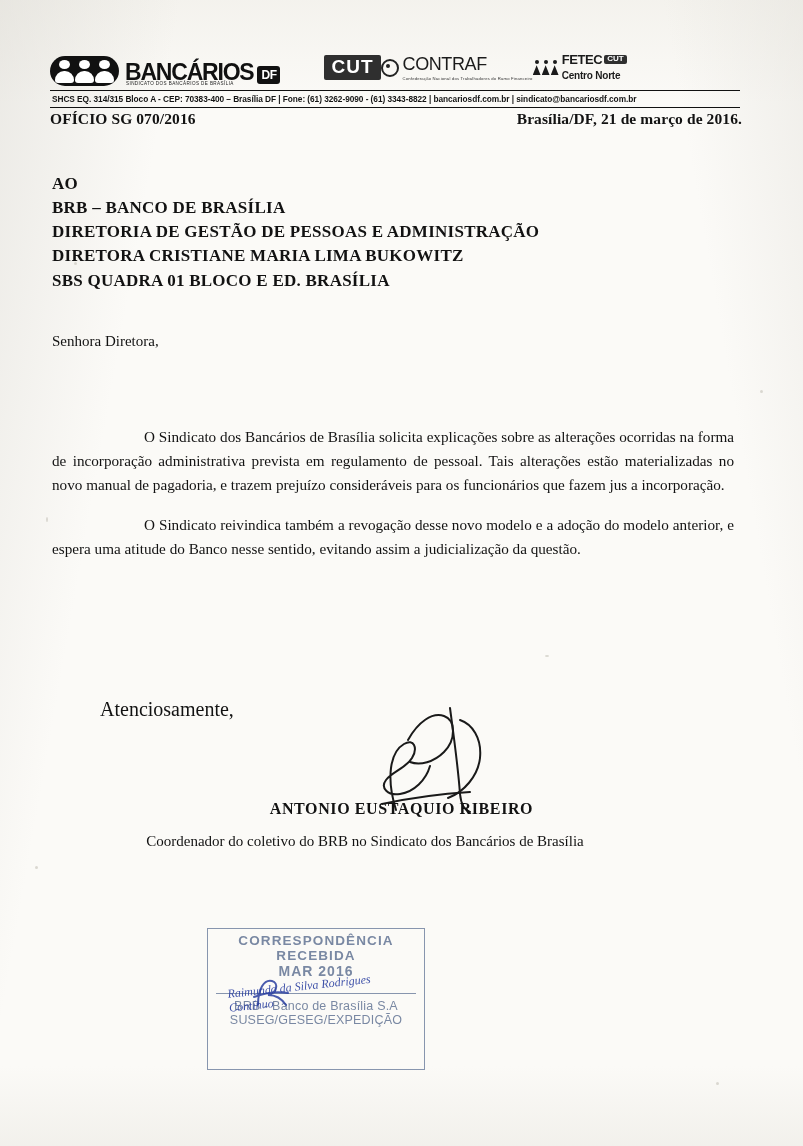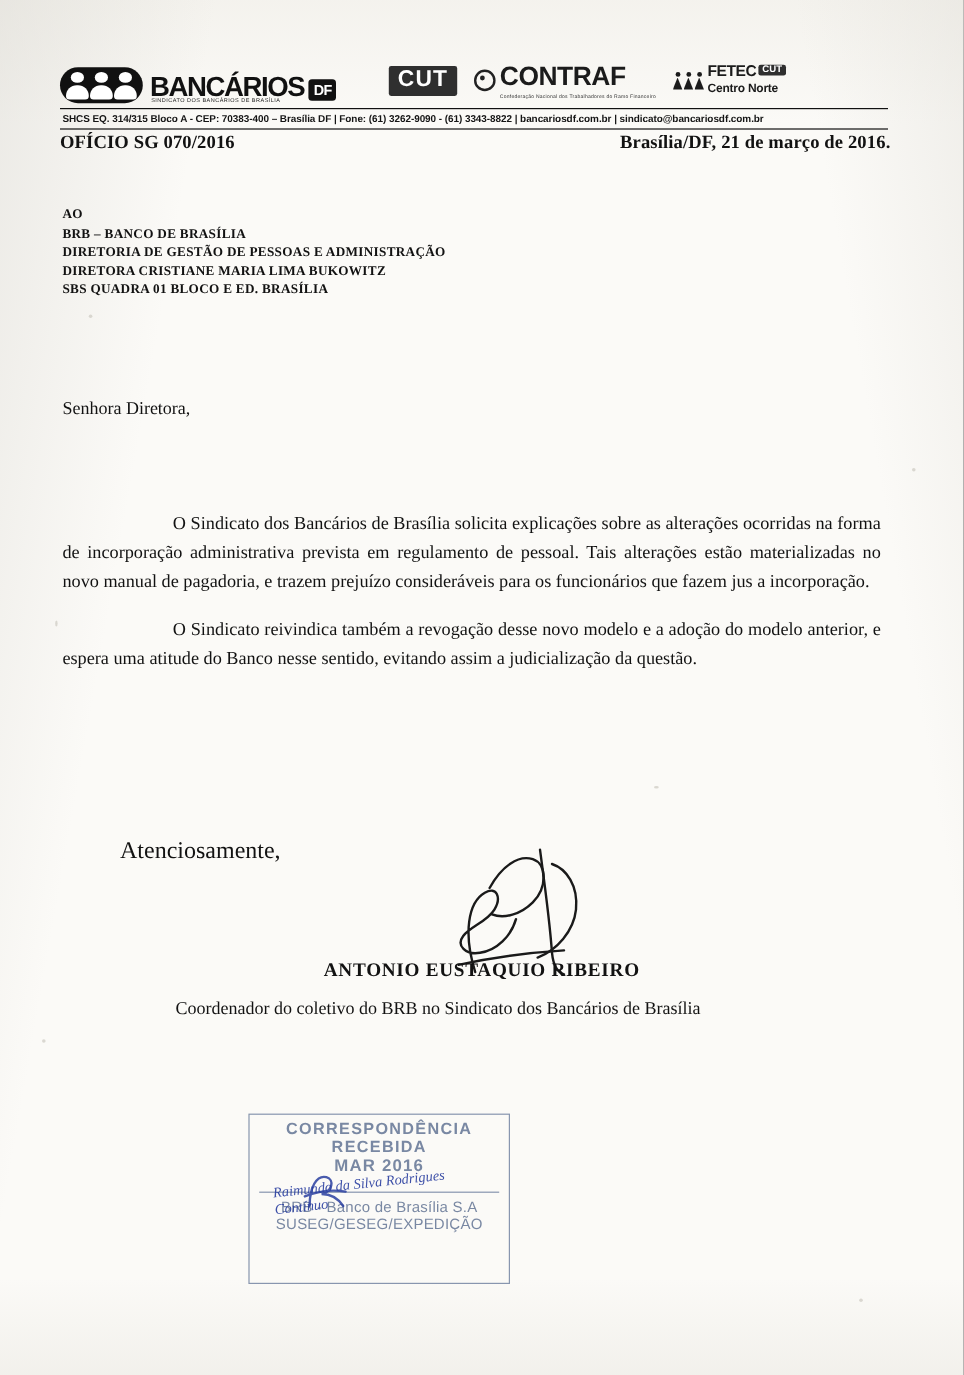--- a/index.html
+++ b/index.html
@@ -101,21 +101,21 @@
     color: #fff;
     background: #111;
     border-radius: 3px;
     padding: 2px 4px;
     margin-left: 4px;
     letter-spacing: -0.5px;
   }
   .lh-right {
     display: flex;
     align-items: center;
-    gap: 14px;
+    gap: 0;
     margin-left: 44px;
     padding-bottom: 3px;
   }
   .cut-badge {
     font-family: "Liberation Sans", sans-serif;
     font-weight: 700;
     font-size: 19px;
     color: #fff;
     background: #2f2f2f;
     padding: 1px 7px 2px 7px;
@@ -136,22 +136,22 @@
   .contraf-circle::after {
     content: "";
     position: absolute;
     left: 3px; top: 3px;
     width: 4px; height: 4px;
     background: #222;
     border-radius: 50%;
   }
   .contraf-word {
     font-family: "Liberation Sans", sans-serif;
-    font-weight: 700;
-    font-size: 22px;
+    font-weight: 400;
+    font-size: 18px;
     color: #1b1b1b;
     letter-spacing: -0.4px;
   }
   .contraf-sub {
     font-family: "Liberation Sans", sans-serif;
     font-size: 4.2px;
     color: #333;
     letter-spacing: .2px;
     margin-top: 1px;
   }
@@ -242,21 +242,21 @@
     font-size: 15.5px;
     letter-spacing: .1px;
   }
 
   
   .recipient {
     position: absolute;
     left: 52px;
     top: 172px;
     font-weight: 700;
-    font-size: 11px;
+    font-size: 17px;
     line-height: 1.42;
     letter-spacing: .25px;
   }
 
   .salutation {
     position: absolute;
     left: 52px;
     top: 333px;
     font-size: 15px;
   }

